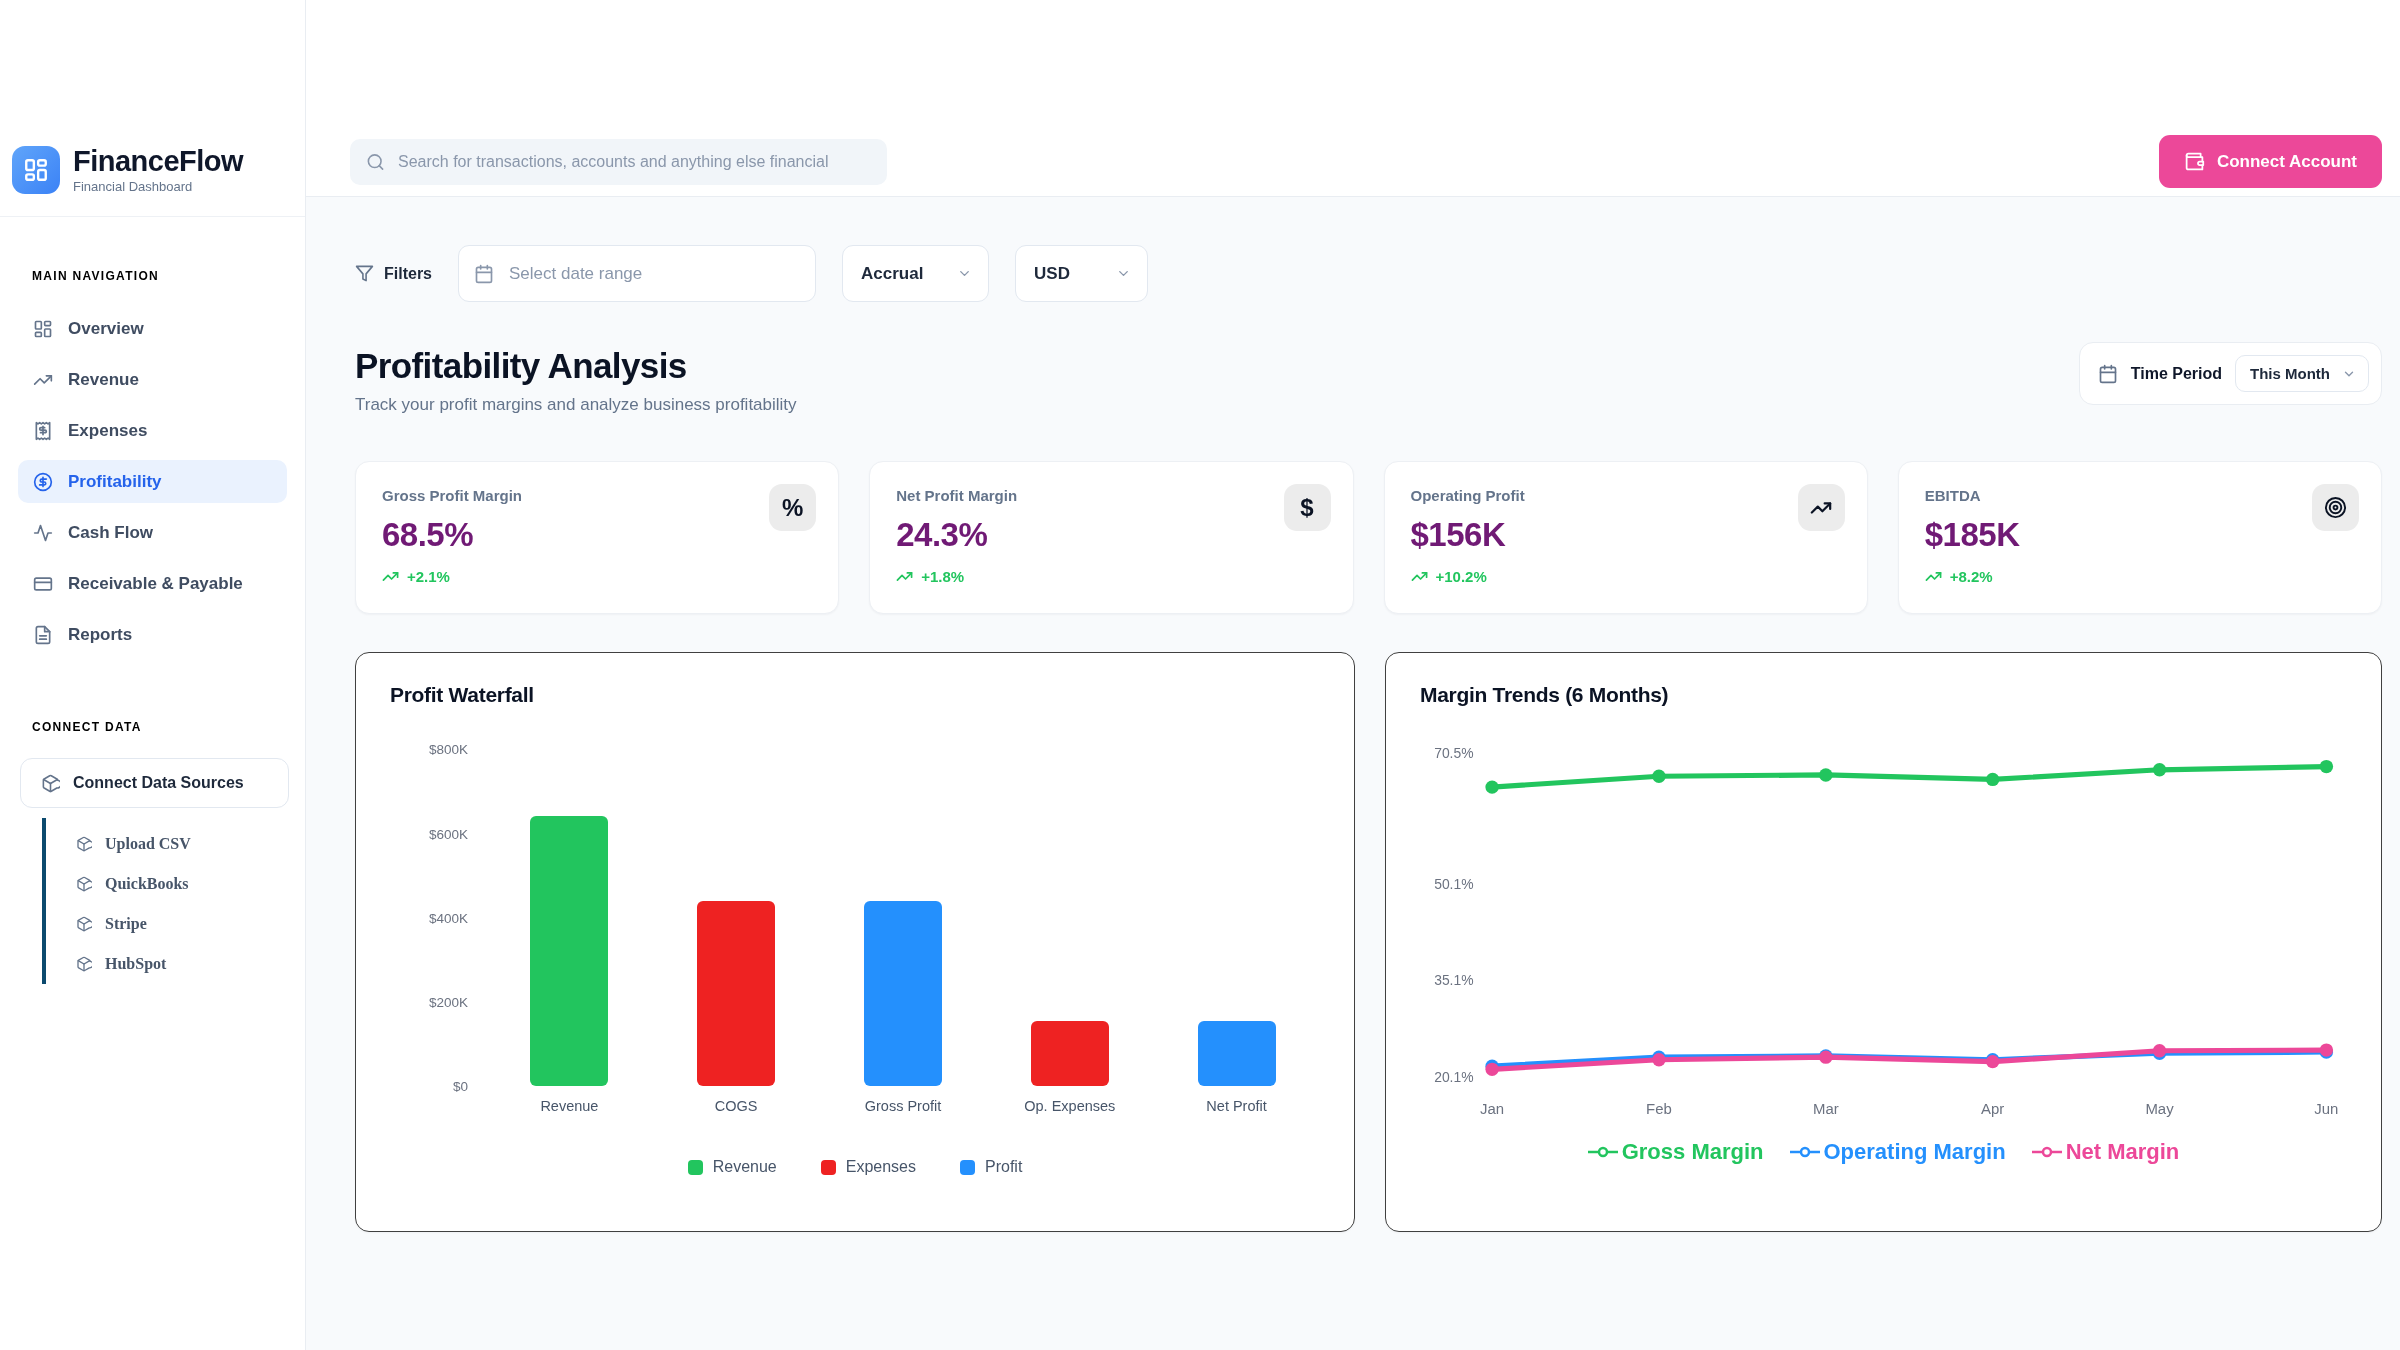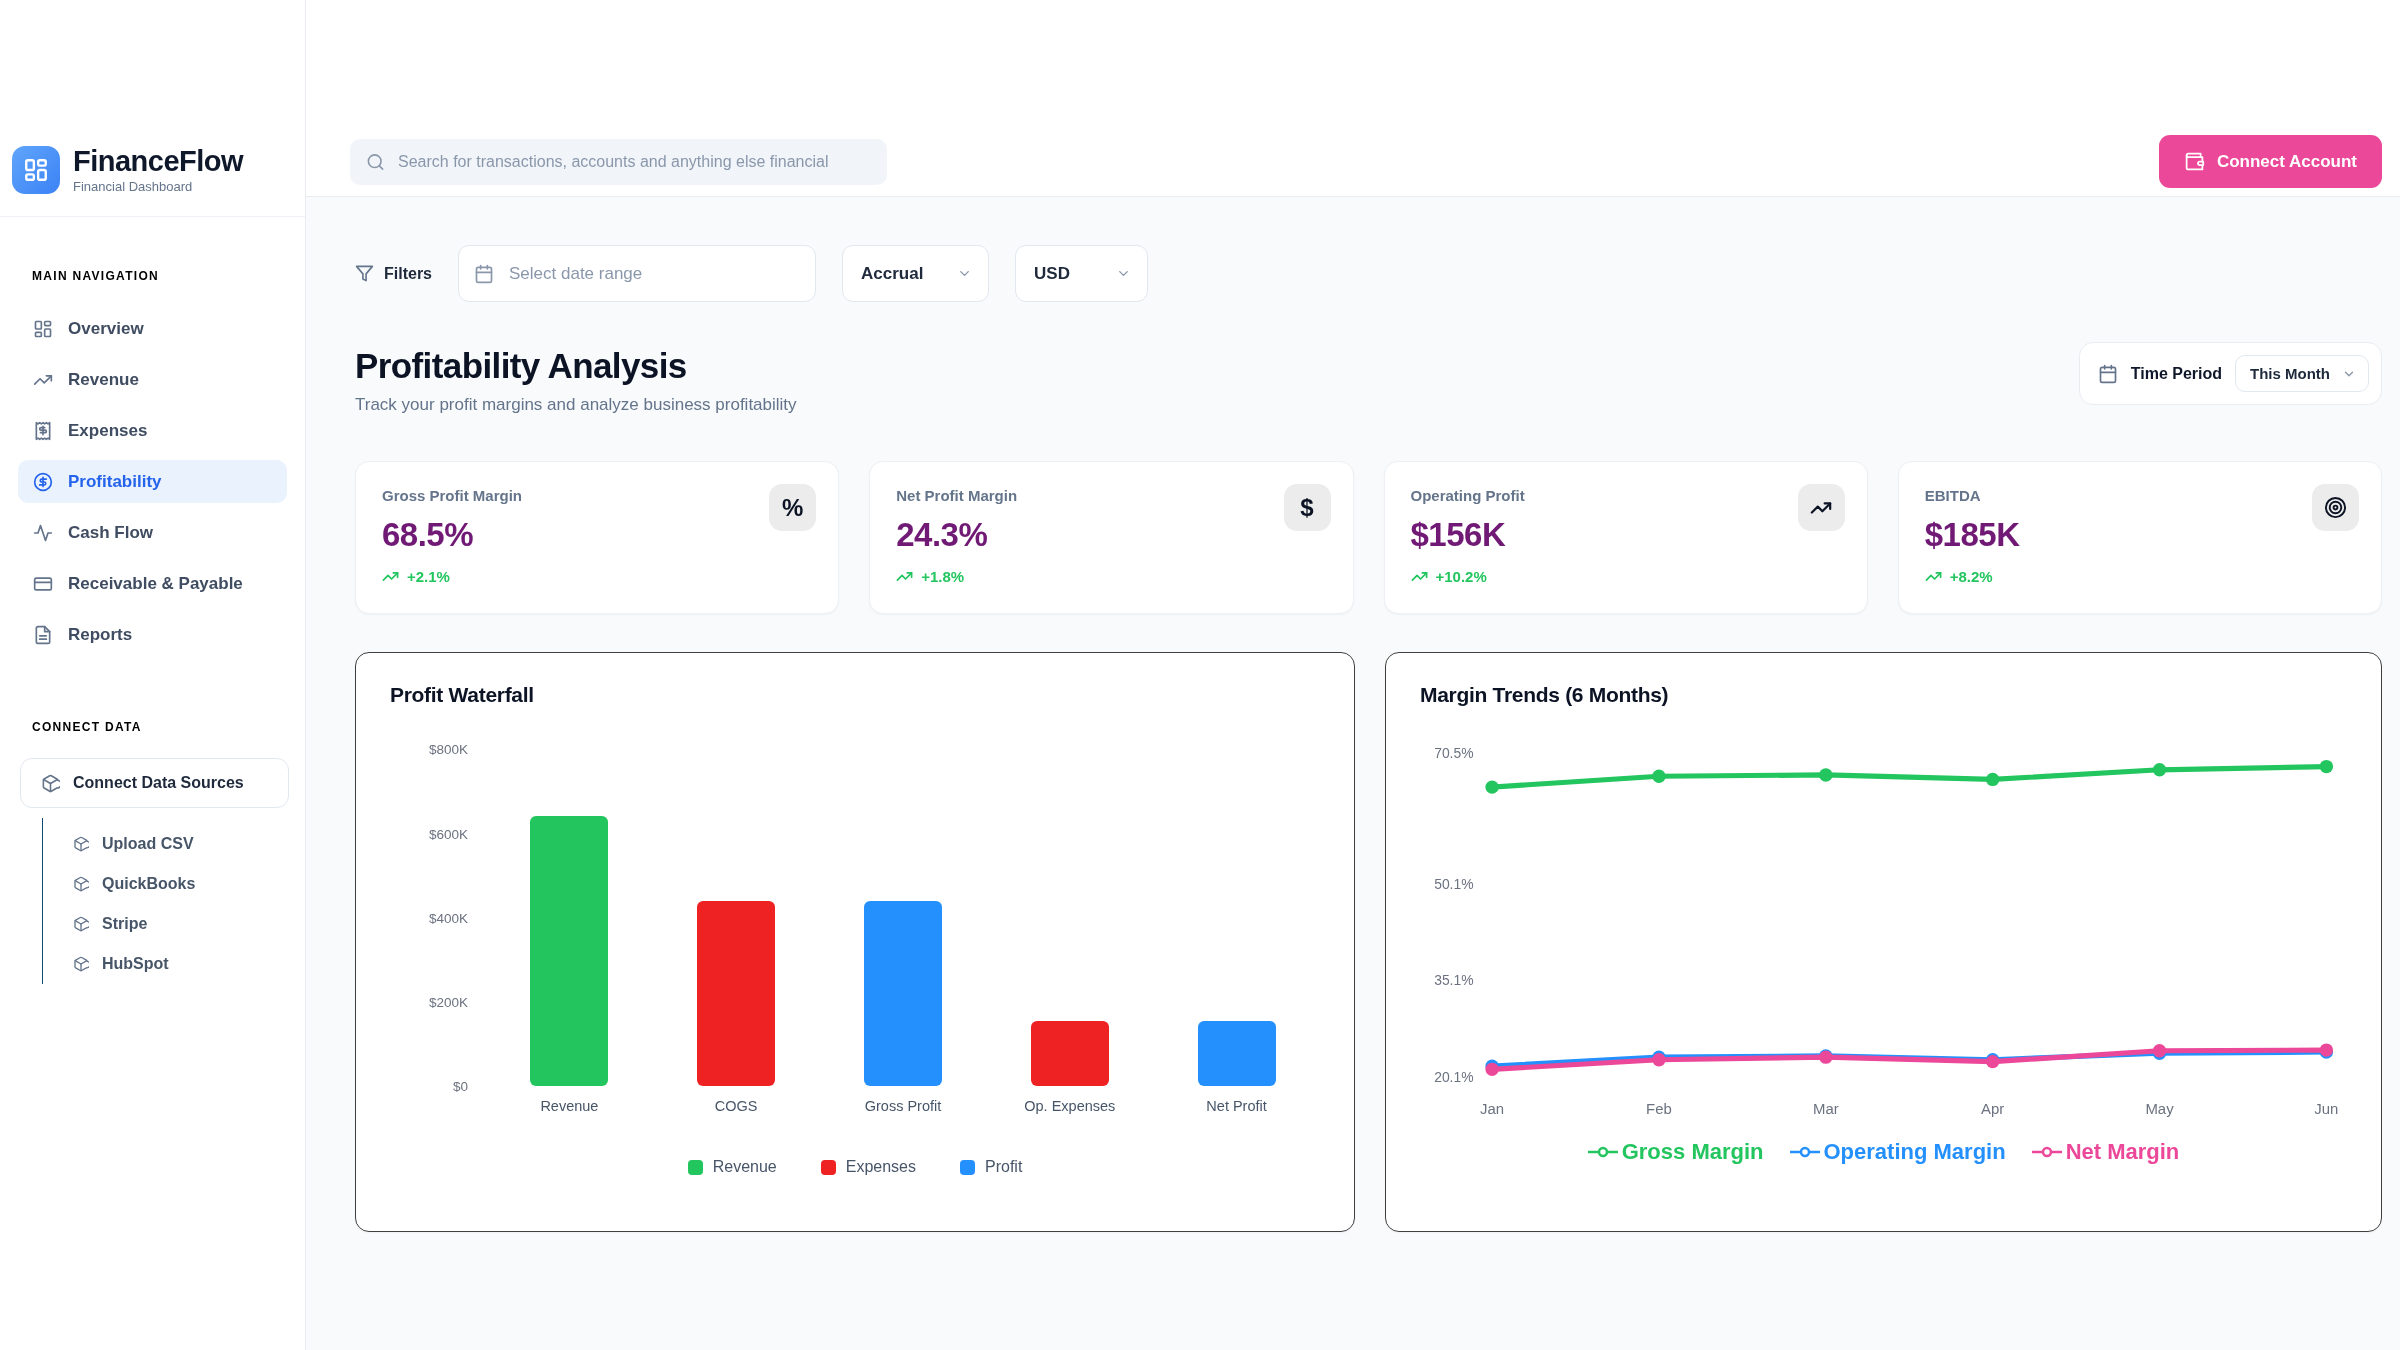--- a/index.html
+++ b/index.html
@@ -14,21 +14,21 @@
   .brand-name { font-size:29px; font-weight:800; letter-spacing:-0.5px; color:#0f172a; line-height:1.05; }
   .brand-sub { font-size:13px; color:#64748b; margin-top:3px; }
   .side-divider { border-top:1px solid #eef1f5; }
   .side-section { padding:0 18px; }
   .side-label { font-size:12px; font-weight:700; letter-spacing:1.3px; color:#000000; margin:52px 0 24px 14px; }
   .nav-item { display:flex; align-items:center; gap:15px; height:43px; padding:0 15px; border-radius:10px; margin-bottom:8px; color:#3f4c61; font-size:17px; font-weight:600; cursor:pointer; }
   .nav-item .nicon { display:flex; color:#64748b; }
   .nav-item.active { background:#eaf2fe; color:#2563eb; }
   .nav-item.active .nicon { color:#2563eb; }
   .connect-btn { display:flex; align-items:center; gap:13px; margin:0 2px; padding:0 20px; height:50px; border:1px solid #e2e8f0; border-radius:12px; background:#fff; font-size:16px; font-weight:700; color:#1e293b; cursor:pointer; width:100%; font-family:inherit; }
-  .connect-sub { margin:10px 0 0 24px; border-left:1px solid #0c4a6e; padding:6px 0 0 0; }
+  .connect-sub { margin:10px 0 0 24px; border-left:4px solid #0c4a6e; padding:6px 0 0 0;font-family:Liberation Serif, serif; }
   .connect-sub-item { display:flex; align-items:center; gap:13px; padding:11px 0 11px 30px; font-size:16px; font-weight:700; color:#475569; cursor:pointer; }
   .cube { color:#64748b; display:flex; }
 
   
   .main { flex:1; display:flex; flex-direction:column; min-width:0; }
   .topbar { height:197px; background:#fff; border-bottom:1px solid #e9edf2; display:flex; align-items:center; justify-content:space-between; padding:127px 18px 0 44px; }
   .search-wrap { position:relative; width:537px; }
   .search-wrap .sicon { position:absolute; left:16px; top:50%; transform:translateY(-50%); color:#8a97ab; display:flex; }
   .search-input { width:100%; height:46px; background:#f1f5f9; border:none; outline:none; border-radius:10px; padding:0 16px 0 48px; font-size:16px; color:#334155; font-family:inherit; }
   .search-input::placeholder { color:#8a97ab; }

